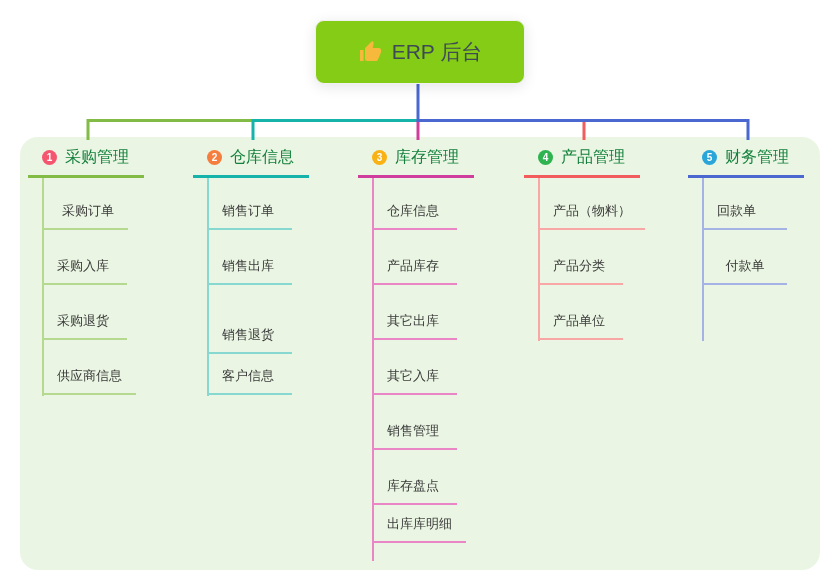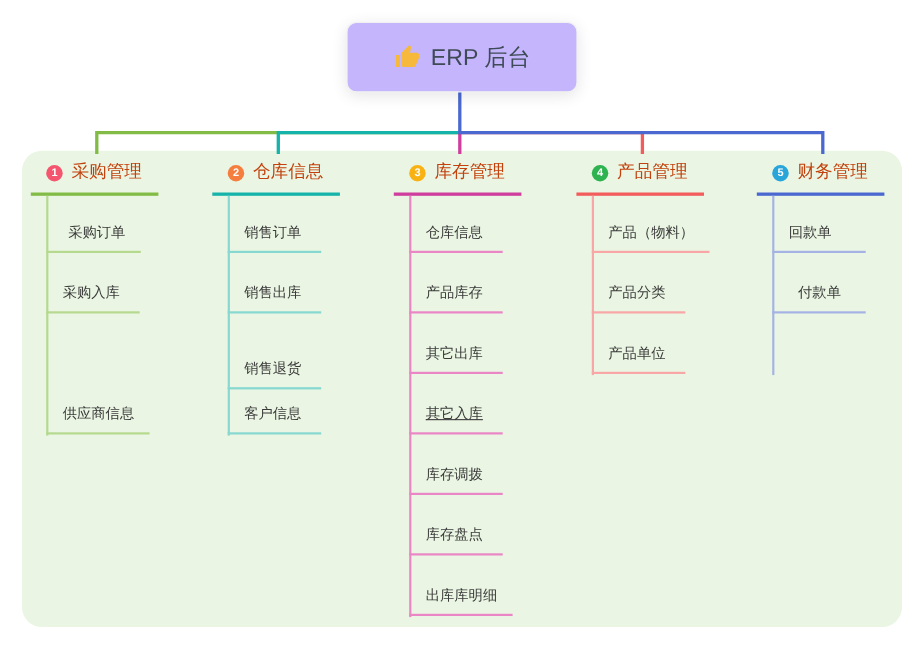--- a/index.html
+++ b/index.html
@@ -5,32 +5,32 @@
   html,body{margin:0;padding:0;background:#ffffff;}
   body{font-family:"Liberation Sans","DejaVu Sans",sans-serif;}
   #stage{position:relative;width:839px;height:588px;overflow:hidden;background:#ffffff;}
 
   #panel{position:absolute;left:20px;top:137px;width:800px;height:433px;
          background:#eaf6e3;border-radius:18px;z-index:0;}
 
   #connectors{position:absolute;left:0;top:0;z-index:1;pointer-events:none;}
 
   #root-node{position:absolute;left:315px;top:20px;width:208px;height:62px;
-             background:#c4b5fd;border:1px solid #f1f1f1;border-radius:9px;
+             background:#84cc16;border:1px solid #f1f1f1;border-radius:9px;
              box-shadow:0 3px 14px rgba(0,0,0,0.10);
              display:flex;align-items:center;justify-content:center;gap:10px;
              font-size:21px;font-weight:500;color:#3e4a56;z-index:3;}
   #root-node .thumb{width:24px;height:24px;display:inline-block;}
 
   .branch{position:absolute;top:146px;width:165px;z-index:2;}
   .branch-header{display:flex;align-items:center;gap:8px;box-sizing:border-box;
                  width:116px;padding:0 0 7px 14px;border-bottom:3px solid #000;cursor:default;}
   .badge{width:15px;height:15px;border-radius:50%;flex:0 0 15px;
          color:#ffffff;font-size:10px;line-height:15px;text-align:center;font-weight:bold;}
-  .branch-label{font-size:16px;line-height:22px;color:#c2410c;white-space:nowrap;}
+  .branch-label{font-size:16px;line-height:22px;color:#15803d;white-space:nowrap;}
   .trunk{position:absolute;left:14px;top:32px;width:2px;}
   .child{position:absolute;left:14px;box-sizing:border-box;min-width:85px;width:max-content;
          padding:0 14px 7px 15px;border-bottom:2px solid #000;
          font-size:13px;line-height:20px;color:#3a3a3a;white-space:nowrap;}
 </style>
 </head>
 <body>
 
 <div id="stage">
 
@@ -56,20 +56,21 @@
 
   <div id="branches">
       <div class="branch" style="left: 28px;">
     <div class="branch-header" style="border-bottom-color: rgb(130, 187, 69);">
       <span class="badge" style="background: rgb(245, 86, 111);">1</span>
       <span class="branch-label">采购管理</span>
     </div>
     <div class="trunk" style="background: rgb(181, 217, 143); height: 218px;"></div>
   <div class="child" style="top: 55px; border-bottom-color: rgb(181, 217, 143); padding-left: 20px;">采购订单</div>
         <div class="child" style="top: 110px; border-bottom-color: rgb(181, 217, 143);">采购入库</div>
+        <div class="child" style="top: 165px; border-bottom-color: rgb(181, 217, 143);">采购退货</div>
         <div class="child" style="top: 220px; border-bottom-color: rgb(181, 217, 143);">供应商信息</div>
       </div>
       <div class="branch" style="left: 193px;">
     <div class="branch-header" style="border-bottom-color: rgb(22, 179, 170);">
       <span class="badge" style="background: rgb(245, 125, 61);">2</span>
       <span class="branch-label">仓库信息</span>
     </div>
     <div class="trunk" style="background: rgb(134, 216, 208); height: 218px;"></div>
   <div class="child" style="top: 55px; border-bottom-color: rgb(134, 216, 208);">销售订单</div>
         <div class="child" style="top: 110px; border-bottom-color: rgb(134, 216, 208);">销售出库</div>
@@ -78,24 +79,24 @@
       </div>
       <div class="branch" style="left: 358px;">
     <div class="branch-header" style="border-bottom-color: rgb(207, 62, 157);">
       <span class="badge" style="background: rgb(249, 178, 20);">3</span>
       <span class="branch-label">库存管理</span>
     </div>
     <div class="trunk" style="background: rgb(234, 134, 197); height: 383px;"></div>
   <div class="child" style="top: 55px; border-bottom-color: rgb(234, 134, 197);">仓库信息</div>
         <div class="child" style="top: 110px; border-bottom-color: rgb(234, 134, 197);">产品库存</div>
         <div class="child" style="top: 165px; border-bottom-color: rgb(234, 134, 197);">其它出库</div>
-        <div class="child" style="top: 220px; border-bottom-color: rgb(234, 134, 197); text-decoration: underline;">其它入库</div>
-        <div class="child" style="top: 275px; border-bottom-color: rgb(234, 134, 197);">库存调拨</div>
+        <div class="child" style="top: 220px; border-bottom-color: rgb(234, 134, 197);">其它入库</div>
+        <div class="child" style="top: 275px; border-bottom-color: rgb(234, 134, 197);">销售管理</div>
         <div class="child" style="top: 330px; border-bottom-color: rgb(234, 134, 197);">库存盘点</div>
-        <div class="child" style="top: 385px; border-bottom-color: rgb(234, 134, 197);">出库库明细</div>
+        <div class="child" style="top: 368px; border-bottom-color: rgb(234, 134, 197);">出库库明细</div>
       </div>
       <div class="branch" style="left: 524px;">
     <div class="branch-header" style="border-bottom-color: rgb(242, 92, 92);">
       <span class="badge" style="background: rgb(47, 179, 81);">4</span>
       <span class="branch-label">产品管理</span>
     </div>
     <div class="trunk" style="background: rgb(248, 166, 166); height: 163px;"></div>
   <div class="child" style="top: 55px; border-bottom-color: rgb(248, 166, 166);">产品（物料）</div>
         <div class="child" style="top: 110px; border-bottom-color: rgb(248, 166, 166);">产品分类</div>
         <div class="child" style="top: 165px; border-bottom-color: rgb(248, 166, 166);">产品单位</div>

